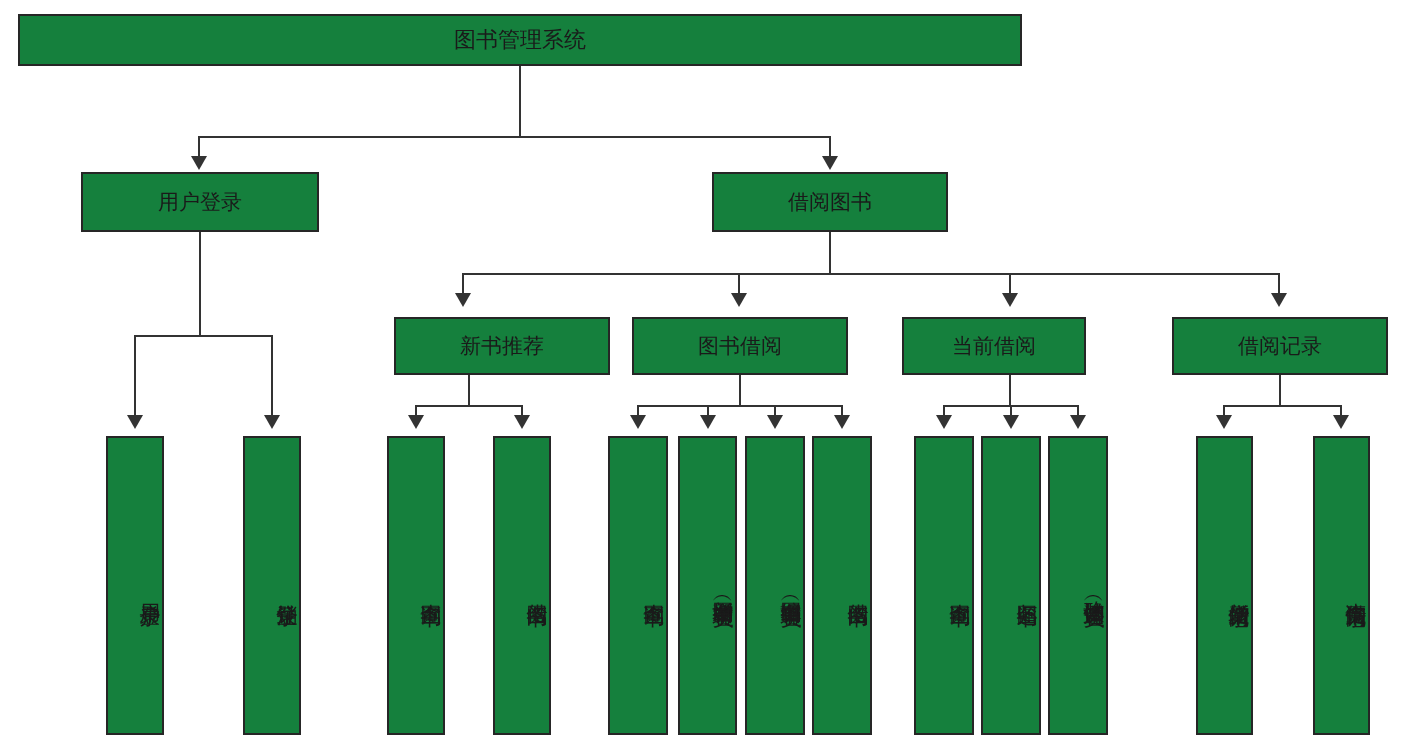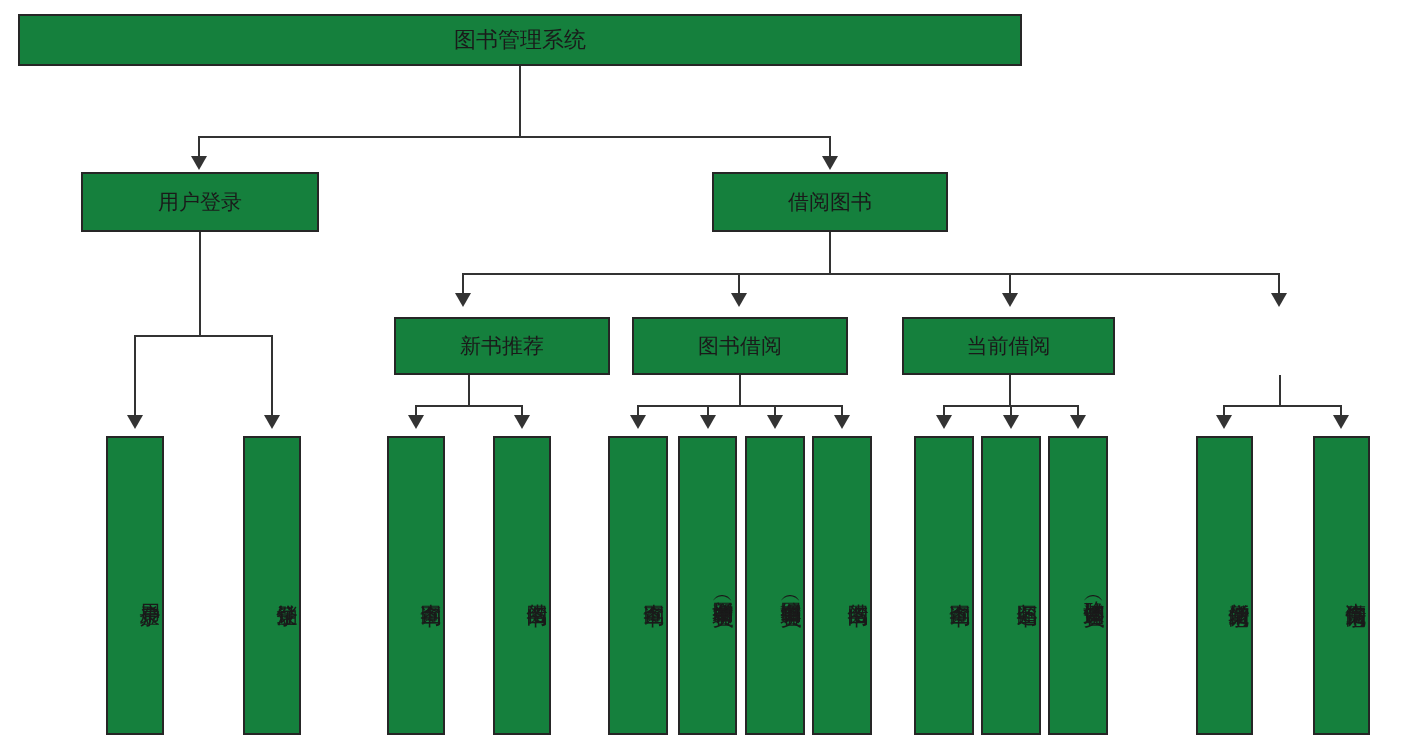--- a/index.html
+++ b/index.html
@@ -123,22 +123,25 @@
   <div class="arrow" style="left:1002px; top:293px;"></div>
   <div class="edge v" style="left:1278px; top:273px; width:2px; height:22px;"></div>
   <div class="arrow" style="left:1271px; top:293px;"></div>
 
   <div class="node horiz" style="left:361px; top:317px; width:216px; height:58px;margin-left:33px;">
     <span>新书推荐</span>
   </div>
   <div class="node horiz" style="left:632px; top:317px; width:216px; height:58px;">
     <span>图书借阅</span>
   </div>
-  <div class="node horiz" style="left:902px; top:317px; width:213px; height:58px;">
+  <div class="node horiz" style="left:902px; top:317px; width:184px; height:58px;">
     <span>当前借阅</span>
+  </div>
+  <div class="node horiz" style="left:1172px; top:317px; width:216px; height:58px;">
+    <span>借阅记录</span>
   </div>
 
   <div class="edge v" style="left:468px; top:375px; width:2px; height:31px;"></div>
   <div class="edge h" style="left:415px; top:405px; width:107px; height:2px;"></div>
   <div class="edge v" style="left:415px; top:405px; width:2px; height:12px;"></div>
   <div class="arrow" style="left:408px; top:415px;"></div>
   <div class="edge v" style="left:521px; top:405px; width:2px; height:12px;"></div>
   <div class="arrow" style="left:514px; top:415px;"></div>
 
   <div class="node vert" style="left:387px; top:436px; width:58px; height:299px;">

